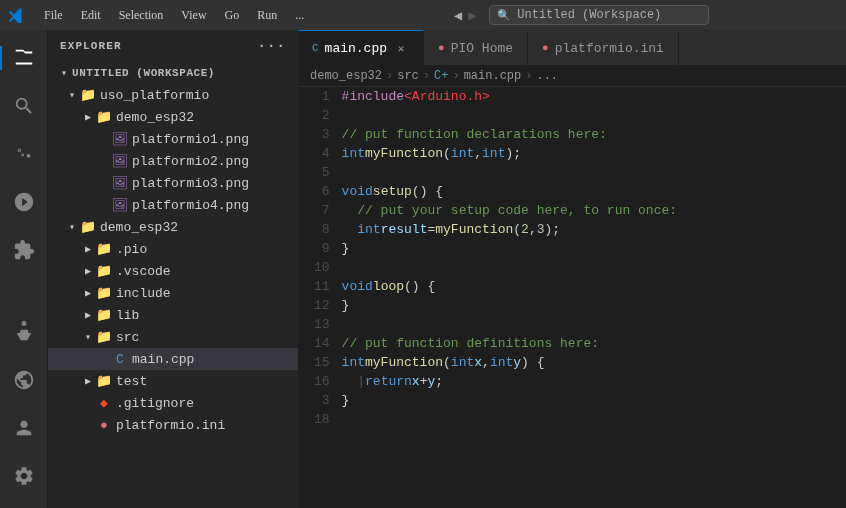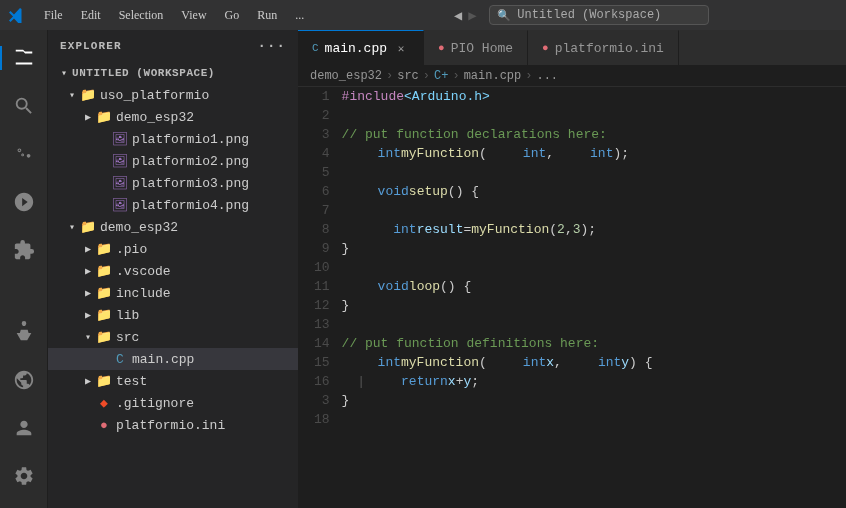--- a/index.html
+++ b/index.html
@@ -257,28 +257,28 @@
     }
     .code-line {
       display: flex;
       align-items: center;
       height: 19px;
       position: relative;
       text-align: center;
     }
 
     
-    .kw { color: #569cd6; margin-left: 36px; } 
+    .kw { color: #569cd6; } 
     .fn { color: #dcdcaa; } 
     .num { color: #b5cea8; } 
     .cm { color: #6a9955; } 
     .pp { color: #c586c0; } 
     .plain { color: #cccccc; }
     .var { color: #9cdcfe; } 
-    .inc { color: #7dd3fc; }
+    .inc { color: #ef4444; }
   </style>
 </head>
 <body>
 
 <div class="titlebar">
   <div class="titlebar-icon">
     <svg viewBox="0 0 16 16" width="16" height="16" fill="#0078d4">
       <path d="M12 1L6 7.5 2.5 4 1 5.5l4 4-4 4L2.5 15 6 11.5l6 6.5 1.5-1V2L12 1z"></path>
     </svg>
   </div>
@@ -540,20 +540,21 @@
 
         <div class="code-line">
           <span class="kw">void</span>
             <span class="plain"> </span>
             <span class="fn">setup</span>
             <span class="plain">() {</span>
         </div>
 
         <div class="code-line">
           <span class="plain">&nbsp;&nbsp;</span>
+            <span class="cm">// put your setup code here, to run once:</span>
         </div>
 
         <div class="code-line">
           <span class="plain">&nbsp;&nbsp;</span>
             <span class="kw">int</span>
             <span class="plain"> </span>
             <span class="var">result</span>
             <span class="plain"> = </span>
             <span class="fn">myFunction</span>
             <span class="plain">(</span>

